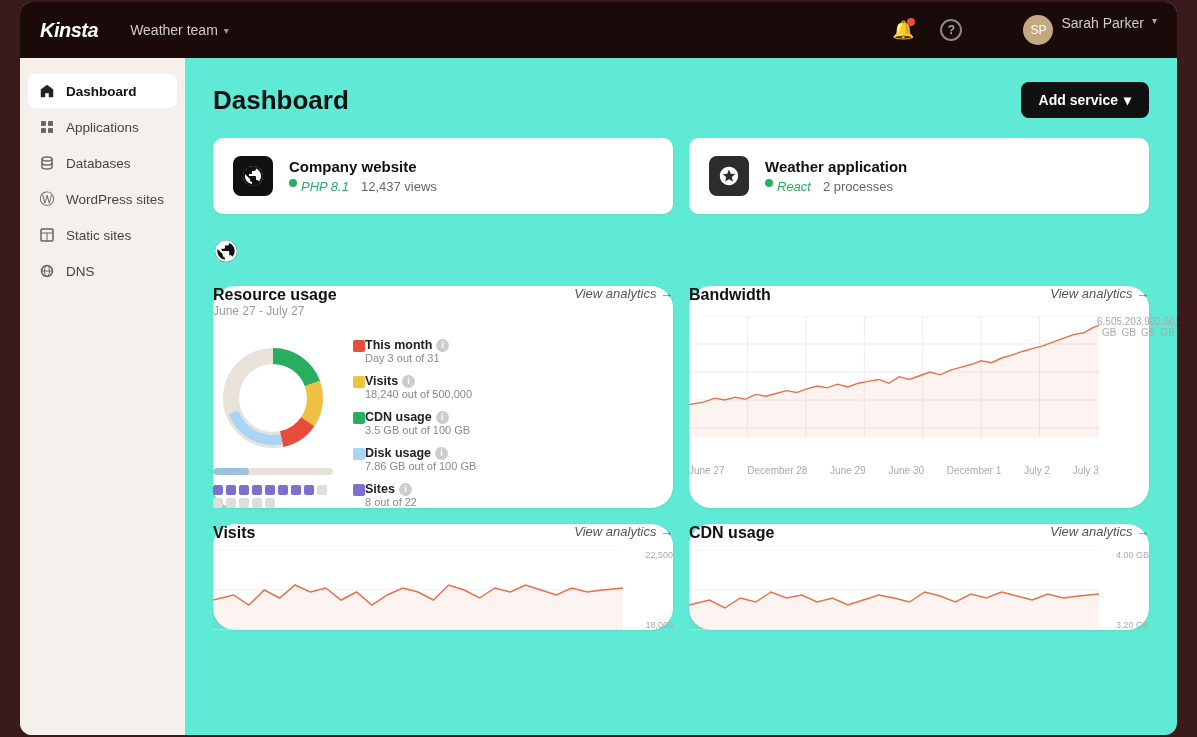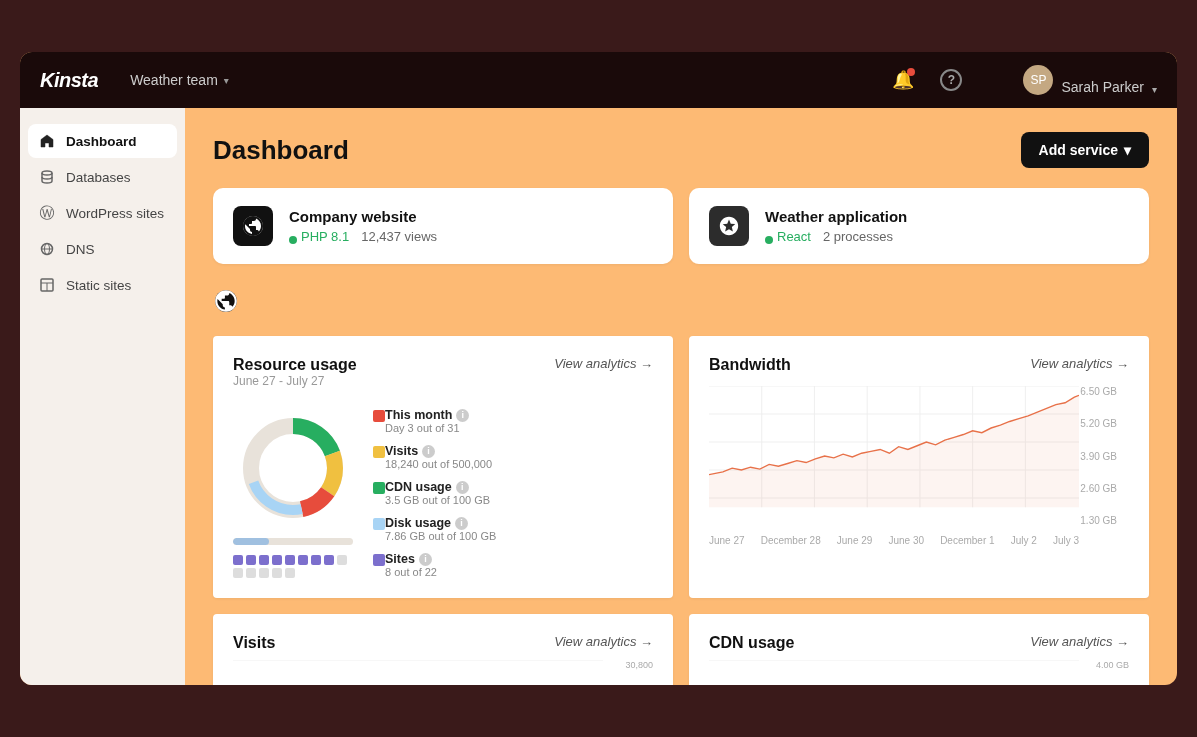--- a/index.html
+++ b/index.html
@@ -6,22 +6,22 @@
     body {
       background: #3a1a1a;
       display: flex;
       justify-content: center;
       align-items: center;
       min-height: 100vh;
       font-family: -apple-system, BlinkMacSystemFont, 'Segoe UI', sans-serif;
     }
     .app-container {
       width: 1157px;
-      height: 633px;
-      background: #fdba74;
+      height: 733px;
+      background: #5eead4;
       border-radius: 12px;
       overflow: hidden;
       display: flex;
       flex-direction: column;
     }
     
     .topnav {
       background: #1a0a0a;
       height: 56px;
       display: flex;
@@ -68,21 +68,21 @@
       position: absolute;
       top: 4px;
       right: 4px;
       width: 8px;
       height: 8px;
       background: #e74c3c;
       border-radius: 50%;
     }
     .user-info {
       display: flex;
-      align-items: flex-end;
+      align-items: flex-start;
       gap: 8px;
       cursor: pointer;
       color: #ccc;
       font-size: 14px;
       padding-left: 40px;
     }
     .avatar {
       width: 30px;
       height: 30px;
       border-radius: 50%;
@@ -204,24 +204,25 @@
     }
     .site-card-meta {
       display: flex;
       align-items: center;
       gap: 12px;
       font-size: 13px;
       color: #666;
     }
     .status-badge {
       display: flex;
-      align-items: flex-end;
+      align-items: flex-start;
       gap: 4px;
       color: #27ae60;
       font-weight: 500;
+      font-style: italic;
     }
     .status-dot {
       width: 8px;
       height: 8px;
       background: #27ae60;
       border-radius: 50%;
     }
     
     .wp-analytics-header {
       display: flex;
@@ -238,22 +239,21 @@
       color: #111;
     }
     
     .analytics-grid {
       display: grid;
       grid-template-columns: 1fr 1fr;
       gap: 16px;
     }
     .analytics-card {
       background: #fff;
-      border-radius: 4px;
-      padding: 20px;
+      border-radius: 22px;
       box-shadow: 0 1px 3px rgba(0,0,0,0.06);
     }
     .analytics-card-header {
       display: flex;
       align-items: flex-start;
       justify-content: space-between;
       margin-bottom: 4px;
     }
     .analytics-card h3 {
       font-size: 16px;
@@ -414,50 +414,61 @@
         <span class="sidebar-icon">
           <svg width="16" height="16" viewBox="0 0 16 16" fill="none">
             <path d="M2 6.5L8 2L14 6.5V14H10V10H6V14H2V6.5Z" fill="#222" stroke="#222" stroke-width="0.5"></path>
           </svg>
         </span>
         <span>Dashboard</span>
       </div>
       <div class="sidebar-item">
         <span class="sidebar-icon">
           <svg width="16" height="16" viewBox="0 0 16 16" fill="none">
+            <rect x="2" y="2" width="5" height="5" rx="1" fill="#666"></rect>
+            <rect x="9" y="2" width="5" height="5" rx="1" fill="#666"></rect>
+            <rect x="2" y="9" width="5" height="5" rx="1" fill="#666"></rect>
+            <rect x="9" y="9" width="5" height="5" rx="1" fill="#666"></rect>
+          </svg>
+        </span>
+        <span>Applications</span>
+      </div>
+      <div class="sidebar-item">
+        <span class="sidebar-icon">
+          <svg width="16" height="16" viewBox="0 0 16 16" fill="none">
             <ellipse cx="8" cy="4" rx="5" ry="2" stroke="#666" stroke-width="1.5"></ellipse>
             <path d="M3 4v4c0 1.1 2.2 2 5 2s5-.9 5-2V4" stroke="#666" stroke-width="1.5"></path>
             <path d="M3 8v4c0 1.1 2.2 2 5 2s5-.9 5-2V8" stroke="#666" stroke-width="1.5"></path>
           </svg>
         </span>
         <span>Databases</span>
       </div>
       <div class="sidebar-item">
         <span class="sidebar-icon" style="font-size:15px;color:#666;">Ⓦ</span>
         <span>WordPress sites</span>
+      </div>
+      <div class="sidebar-item">
+        <span class="sidebar-icon">
+          <svg width="16" height="16" viewBox="0 0 16 16" fill="none">
+            <rect x="2" y="2" width="12" height="12" rx="1" stroke="#666" stroke-width="1.5"></rect>
+            <line x1="2" y1="6" x2="14" y2="6" stroke="#666" stroke-width="1"></line>
+            <line x1="8" y1="6" x2="8" y2="14" stroke="#666" stroke-width="1"></line>
+          </svg>
+        </span>
+        <span>Static sites</span>
       </div>
       <div class="sidebar-item">
         <span class="sidebar-icon">
           <svg width="16" height="16" viewBox="0 0 16 16" fill="none">
             <circle cx="8" cy="8" r="5.5" stroke="#666" stroke-width="1.5"></circle>
             <ellipse cx="8" cy="8" rx="2.5" ry="5.5" stroke="#666" stroke-width="1"></ellipse>
             <line x1="2.5" y1="8" x2="13.5" y2="8" stroke="#666" stroke-width="1"></line>
           </svg>
         </span>
         <span>DNS</span>
-      </div>
-      <div class="sidebar-item">
-        <span class="sidebar-icon">
-          <svg width="16" height="16" viewBox="0 0 16 16" fill="none">
-            <rect x="2" y="2" width="12" height="12" rx="1" stroke="#666" stroke-width="1.5"></rect>
-            <line x1="2" y1="6" x2="14" y2="6" stroke="#666" stroke-width="1"></line>
-            <line x1="8" y1="6" x2="8" y2="14" stroke="#666" stroke-width="1"></line>
-          </svg>
-        </span>
-        <span>Static sites</span>
       </div>
     </aside>
 
     <main class="content">
 
       <div class="content-header">
         <h1 class="page-title">Dashboard</h1>
         <button class="add-service-btn">
           <span>Add service</span>
           <span>▾</span>
@@ -637,21 +648,21 @@
               <line x1="171" y1="0" x2="171" y2="130" stroke="#eee" stroke-width="1"></line>
               <line x1="228" y1="0" x2="228" y2="130" stroke="#eee" stroke-width="1"></line>
               <line x1="285" y1="0" x2="285" y2="130" stroke="#eee" stroke-width="1"></line>
               <line x1="342" y1="0" x2="342" y2="130" stroke="#eee" stroke-width="1"></line>
 
               <polyline points="0,95 15,92 25,88 35,90 45,87 55,89 65,84 75,86 85,83 95,80 105,82 115,78 125,75 135,77 145,73 155,76 165,72 175,70 185,68 195,72 205,65 215,68 225,64 235,60 245,63 255,58 265,55 275,52 285,48 295,50 305,45 315,42 325,38 335,35 345,32 355,28 365,24 375,20 385,18 395,12 400,10" fill="none" stroke="#e8724a" stroke-width="1.5"></polyline>
 
               <polygon points="0,95 15,92 25,88 35,90 45,87 55,89 65,84 75,86 85,83 95,80 105,82 115,78 125,75 135,77 145,73 155,76 165,72 175,70 185,68 195,72 205,65 215,68 225,64 235,60 245,63 255,58 265,55 275,52 285,48 295,50 305,45 315,42 325,38 335,35 345,32 355,28 365,24 375,20 385,18 395,12 400,10 400,130 0,130" fill="rgba(232,114,74,0.08)"></polygon>
             </svg>
 
-            <div class="chart-y-labels" style="position:absolute;right:12px;top:0;bottom:20px;display:flex;flex-direction:column;justify-content:space-between;font-size:10px;color:#aaa;width:48px;text-align:right;">
+            <div class="chart-y-labels" style="position:absolute;right:4px;top:0;bottom:20px;display:flex;flex-direction:row;justify-content:space-between;font-size:10px;color:#aaa;width:48px;text-align:right;">
               <span>6.50 GB</span>
               <span>5.20 GB</span>
               <span>3.90 GB</span>
               <span>2.60 GB</span>
               <span>1.30 GB</span>
             </div>
 
             <div style="position:absolute;bottom:0;left:0;right:50px;display:flex;justify-content:space-between;font-size:10px;color:#aaa;">
               <span>June 27</span>
               <span>December 28</span>
@@ -671,21 +682,21 @@
           </div>
           <div style="position:relative;height:80px;margin-top:8px;">
             <svg width="100%" height="100%" viewBox="0 0 400 80" preserveAspectRatio="none" style="position:absolute;left:0;right:50px;width:calc(100% - 50px);">
               <line x1="0" y1="0" x2="400" y2="0" stroke="#eee" stroke-width="1"></line>
               <line x1="0" y1="40" x2="400" y2="40" stroke="#eee" stroke-width="1"></line>
               <line x1="0" y1="80" x2="400" y2="80" stroke="#eee" stroke-width="1"></line>
               <polyline points="0,50 20,45 35,55 50,40 65,48 80,35 95,42 110,38 125,50 140,42 155,55 170,45 185,38 200,42 215,50 230,35 245,40 260,48 275,38 290,42 305,35 320,40 335,45 350,38 365,42 380,40 400,38" fill="none" stroke="#e8724a" stroke-width="1.5"></polyline>
               <polygon points="0,50 20,45 35,55 50,40 65,48 80,35 95,42 110,38 125,50 140,42 155,55 170,45 185,38 200,42 215,50 230,35 245,40 260,48 275,38 290,42 305,35 320,40 335,45 350,38 365,42 380,40 400,38 400,80 0,80" fill="rgba(232,114,74,0.08)"></polygon>
             </svg>
             <div style="position:absolute;right:0;top:0;bottom:0;width:48px;display:flex;flex-direction:column;justify-content:space-between;font-size:9px;color:#aaa;text-align:right;">
-              <span>30,800</span>
+              <span>22,500</span>
               <span>18,000</span>
             </div>
           </div>
         </div>
 
         <div class="analytics-card">
           <div class="analytics-card-header">
             <h3>CDN usage</h3>
             <span class="view-analytics-link">View analytics →</span>
           </div>

